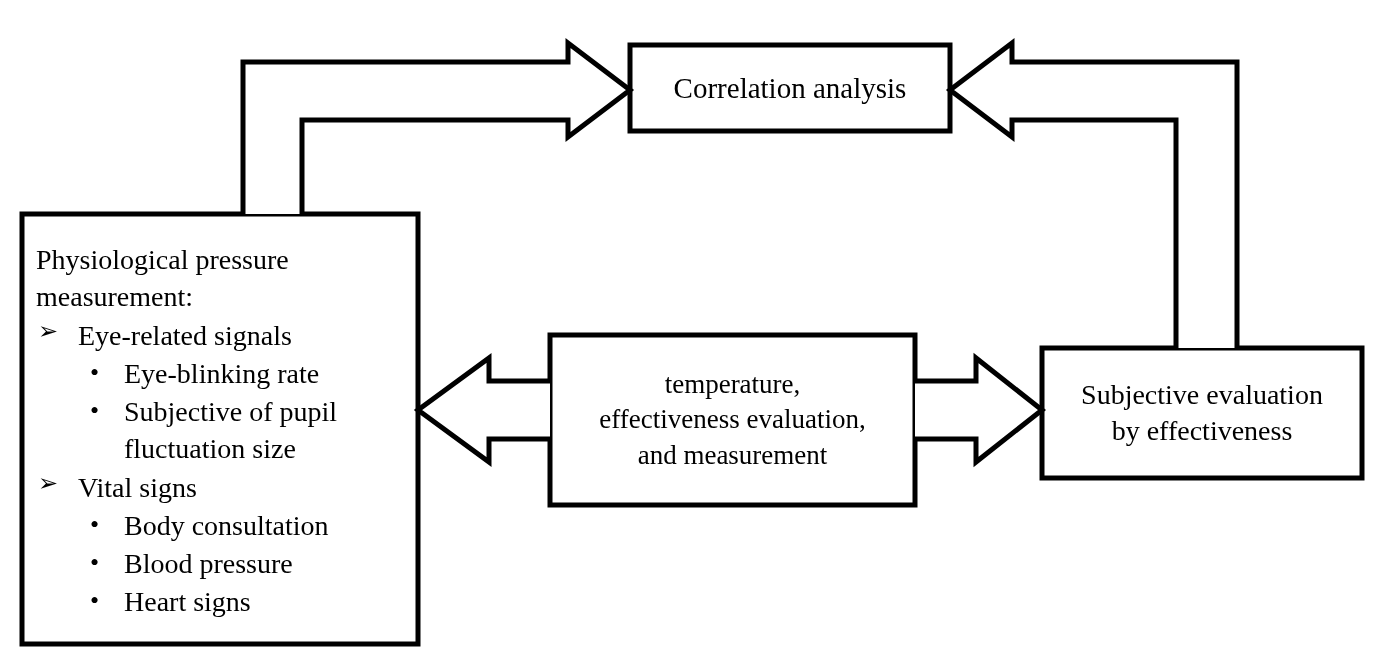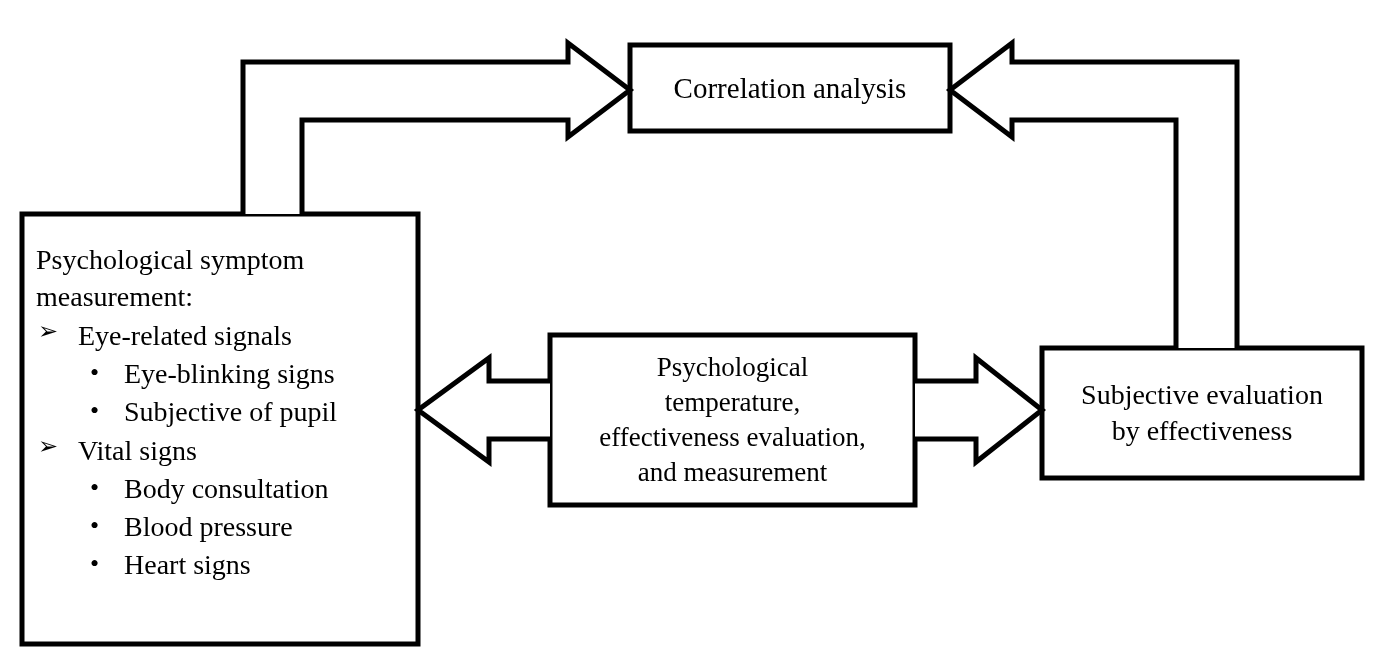--- a/index.html
+++ b/index.html
@@ -163,35 +163,36 @@
              L 976,462
              L 976,439
              L 915,439" fill="#ffffff" stroke="#000000" stroke-width="5" stroke-linejoin="miter" stroke-linecap="butt"></path>
   </svg>
 
   <div class="node-label" id="label-correlation">
     <span>Correlation analysis</span>
   </div>
 
   <div id="label-physio">
-    <div class="heading-line">Psychological symptom</div>
+    <div class="heading-line">Physiological pressure</div>
     <div class="heading-line">measurement:</div>
 
     <ul>
       <li class="lvl1">
         <span class="marker">➢</span>
         <span>Eye-related signals</span>
         <ul class="lvl2-list">
           <li class="lvl2">
             <span class="marker">•</span>
-            <span>Eye-blinking signs</span>
+            <span>Eye-blinking rate</span>
           </li>
           <li class="lvl2">
             <span class="marker">•</span>
             <span>Subjective of pupil</span>
+            <div class="cont" style="padding-left:0">fluctuation size</div>
           </li>
         </ul>
       </li>
 
       <li class="lvl1">
         <span class="marker">➢</span>
         <span>Vital signs</span>
         <ul class="lvl2-list">
           <li class="lvl2">
             <span class="marker">•</span>
@@ -204,21 +205,20 @@
           <li class="lvl2">
             <span class="marker">•</span>
             <span>Heart signs</span>
           </li>
         </ul>
       </li>
     </ul>
   </div>
 
   <div class="node-label" id="label-psych">
-    <span>Psychological</span>
     <span>temperature,</span>
     <span>effectiveness evaluation,</span>
     <span>and measurement</span>
   </div>
 
   <div class="node-label" id="label-subjective">
     <span>Subjective evaluation</span>
     <span>by effectiveness</span>
   </div>
 

